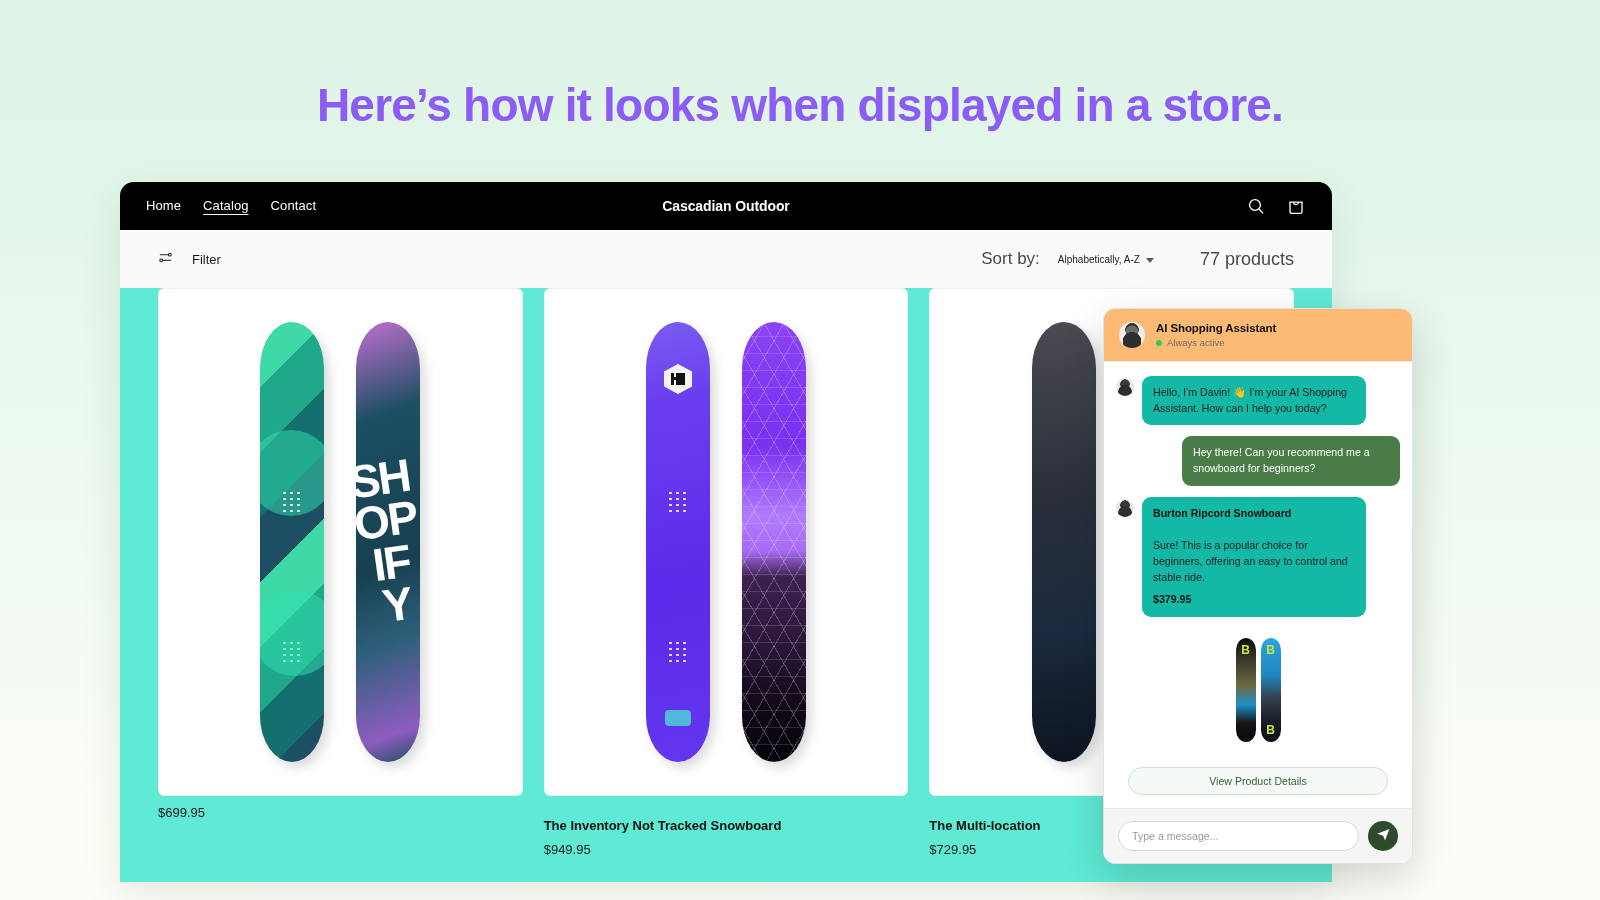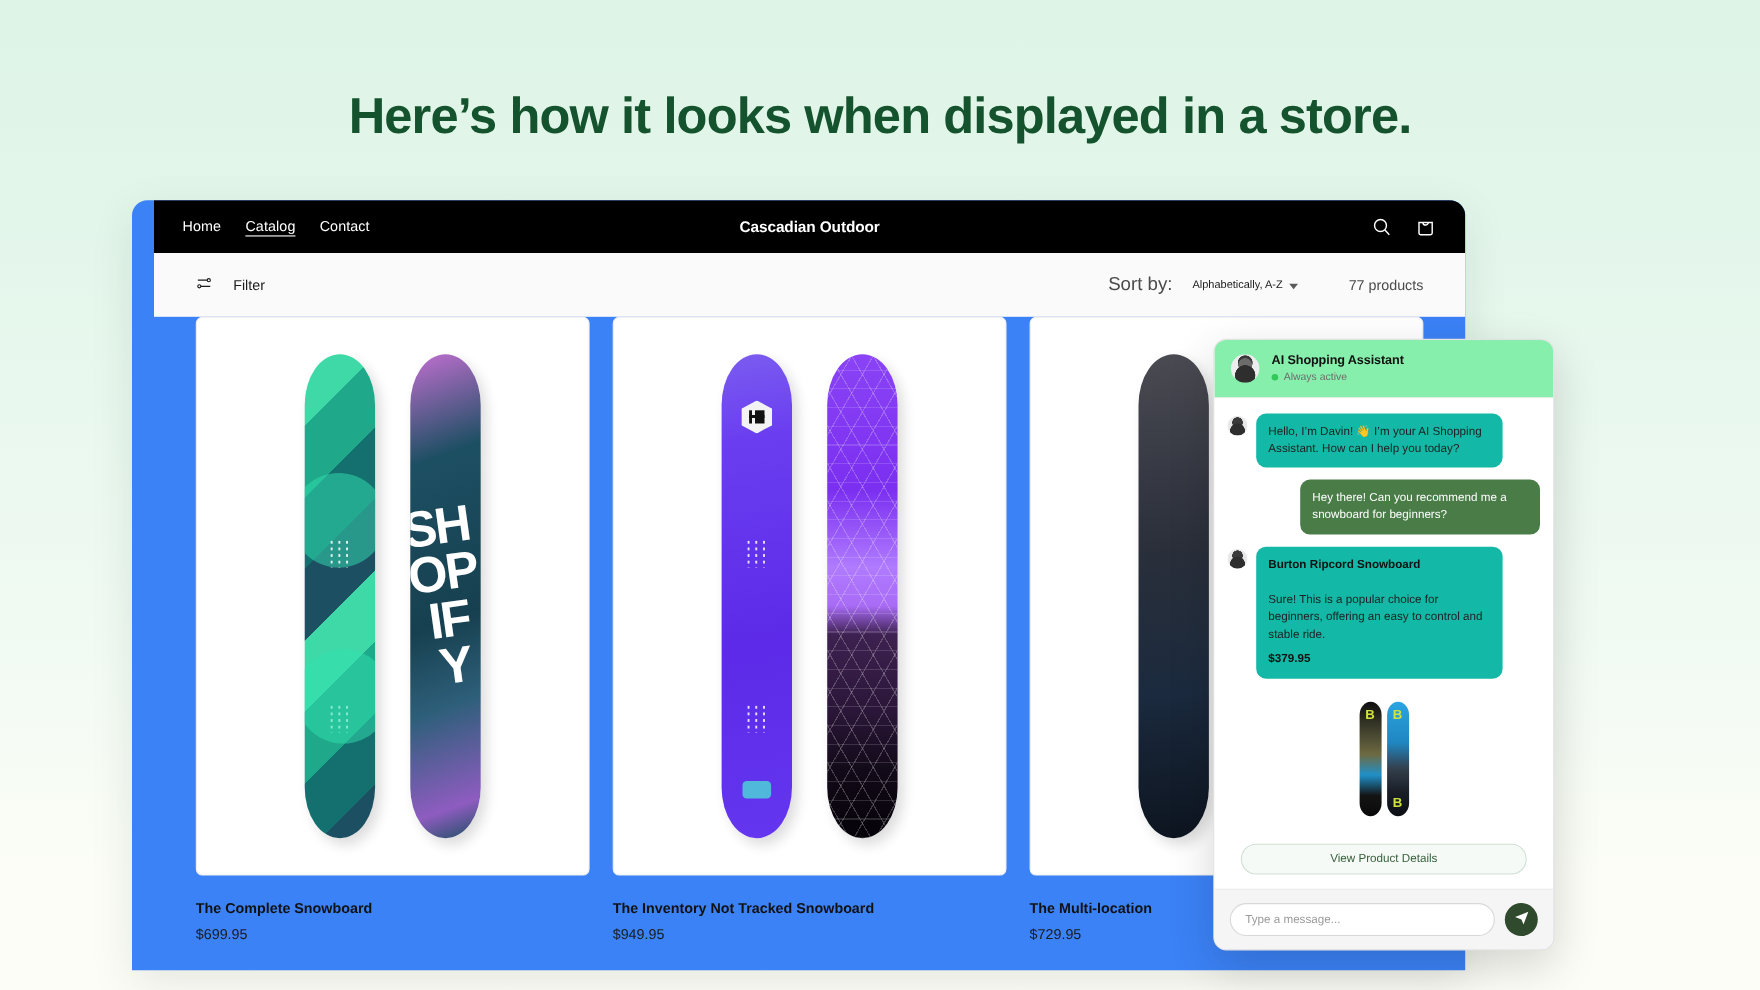--- a/index.html
+++ b/index.html
@@ -14,33 +14,32 @@
   }
 
   
   .headline {
     position: absolute;
     top: 78px; left: 0; right: 0;
     text-align: center;
     font-size: 46px;
     font-weight: 700;
     letter-spacing: -0.8px;
-    color: #14532d;
+    color: #8b5cf6;
   }
 
   
   .store {
     position: absolute;
     left: 120px; top: 182px;
     width: 1212px; height: 700px;
     border-radius: 14px 14px 0 0;
     overflow: hidden;
-    background: #3b82f6;
+    background: #5eead4;
     box-shadow: 0 12px 40px rgba(20,50,30,0.10);
-    padding-left: 20px;
   }
 
   
   .navbar {
     height: 48px;
     background: #000;
     display: flex;
     align-items: center;
     padding: 0 26px;
     position: relative;
@@ -97,21 +96,21 @@
     font-size: 10px; color: #1a1a1a;
     display: flex; align-items: center; gap: 6px;
   }
   .caret {
     width: 0; height: 0;
     border-left: 4px solid transparent;
     border-right: 4px solid transparent;
     border-top: 5px solid #5a5a5a;
     margin-top: 2px;
   }
-  .count { font-size: 13px; color: #4a4a4a; margin-left: 28px; }
+  .count { font-size: 18px; color: #4a4a4a; margin-left: 28px; }
 
   
   .grid {
     display: flex;
     gap: 21px;
     padding: 0 38px;
   }
   .card { width: 406px; }
   .thumb {
     height: 508px;
@@ -228,21 +227,21 @@
     border-radius: 12px;
     box-shadow: 0 14px 42px rgba(0,0,0,0.16);
     display: flex;
     flex-direction: column;
     overflow: hidden;
     z-index: 20;
   }
   .chat-header {
     display: flex; align-items: center; gap: 11px;
     padding: 13px 15px;
-    background: #86efac;
+    background: #fdba74;
     border-bottom: 1px solid #ececec;
   }
   .avatar {
     width: 26px; height: 26px;
     border-radius: 50%;
     flex: 0 0 26px;
     background:
       radial-gradient(circle at 50% 74%, #2e2e2e 0 9px, transparent 9.5px),
       radial-gradient(circle at 50% 38%, #6b6b6b 0 6px, transparent 6.5px),
       radial-gradient(circle at 50% 30%, #3a3a3a 0 6.5px, transparent 7px),
@@ -403,21 +402,20 @@
     <div class="card">
       <div class="thumb">
         <div class="board b-a">
           <div class="dots d1"></div>
           <div class="dots d2"></div>
         </div>
         <div class="board b-b">
           <div class="letters">SH<br>OP<br>IF<br>Y</div>
         </div>
       </div>
-      <div class="ptitle">The Complete Snowboard</div>
       <div class="pprice">$699.95</div>
     </div>
 
     <div class="card">
       <div class="thumb">
         <div class="board b-c">
           <div class="hex-badge"></div>
           <div class="dots d1"></div>
           <div class="dots d2"></div>
           <div class="tail-badge"></div>

